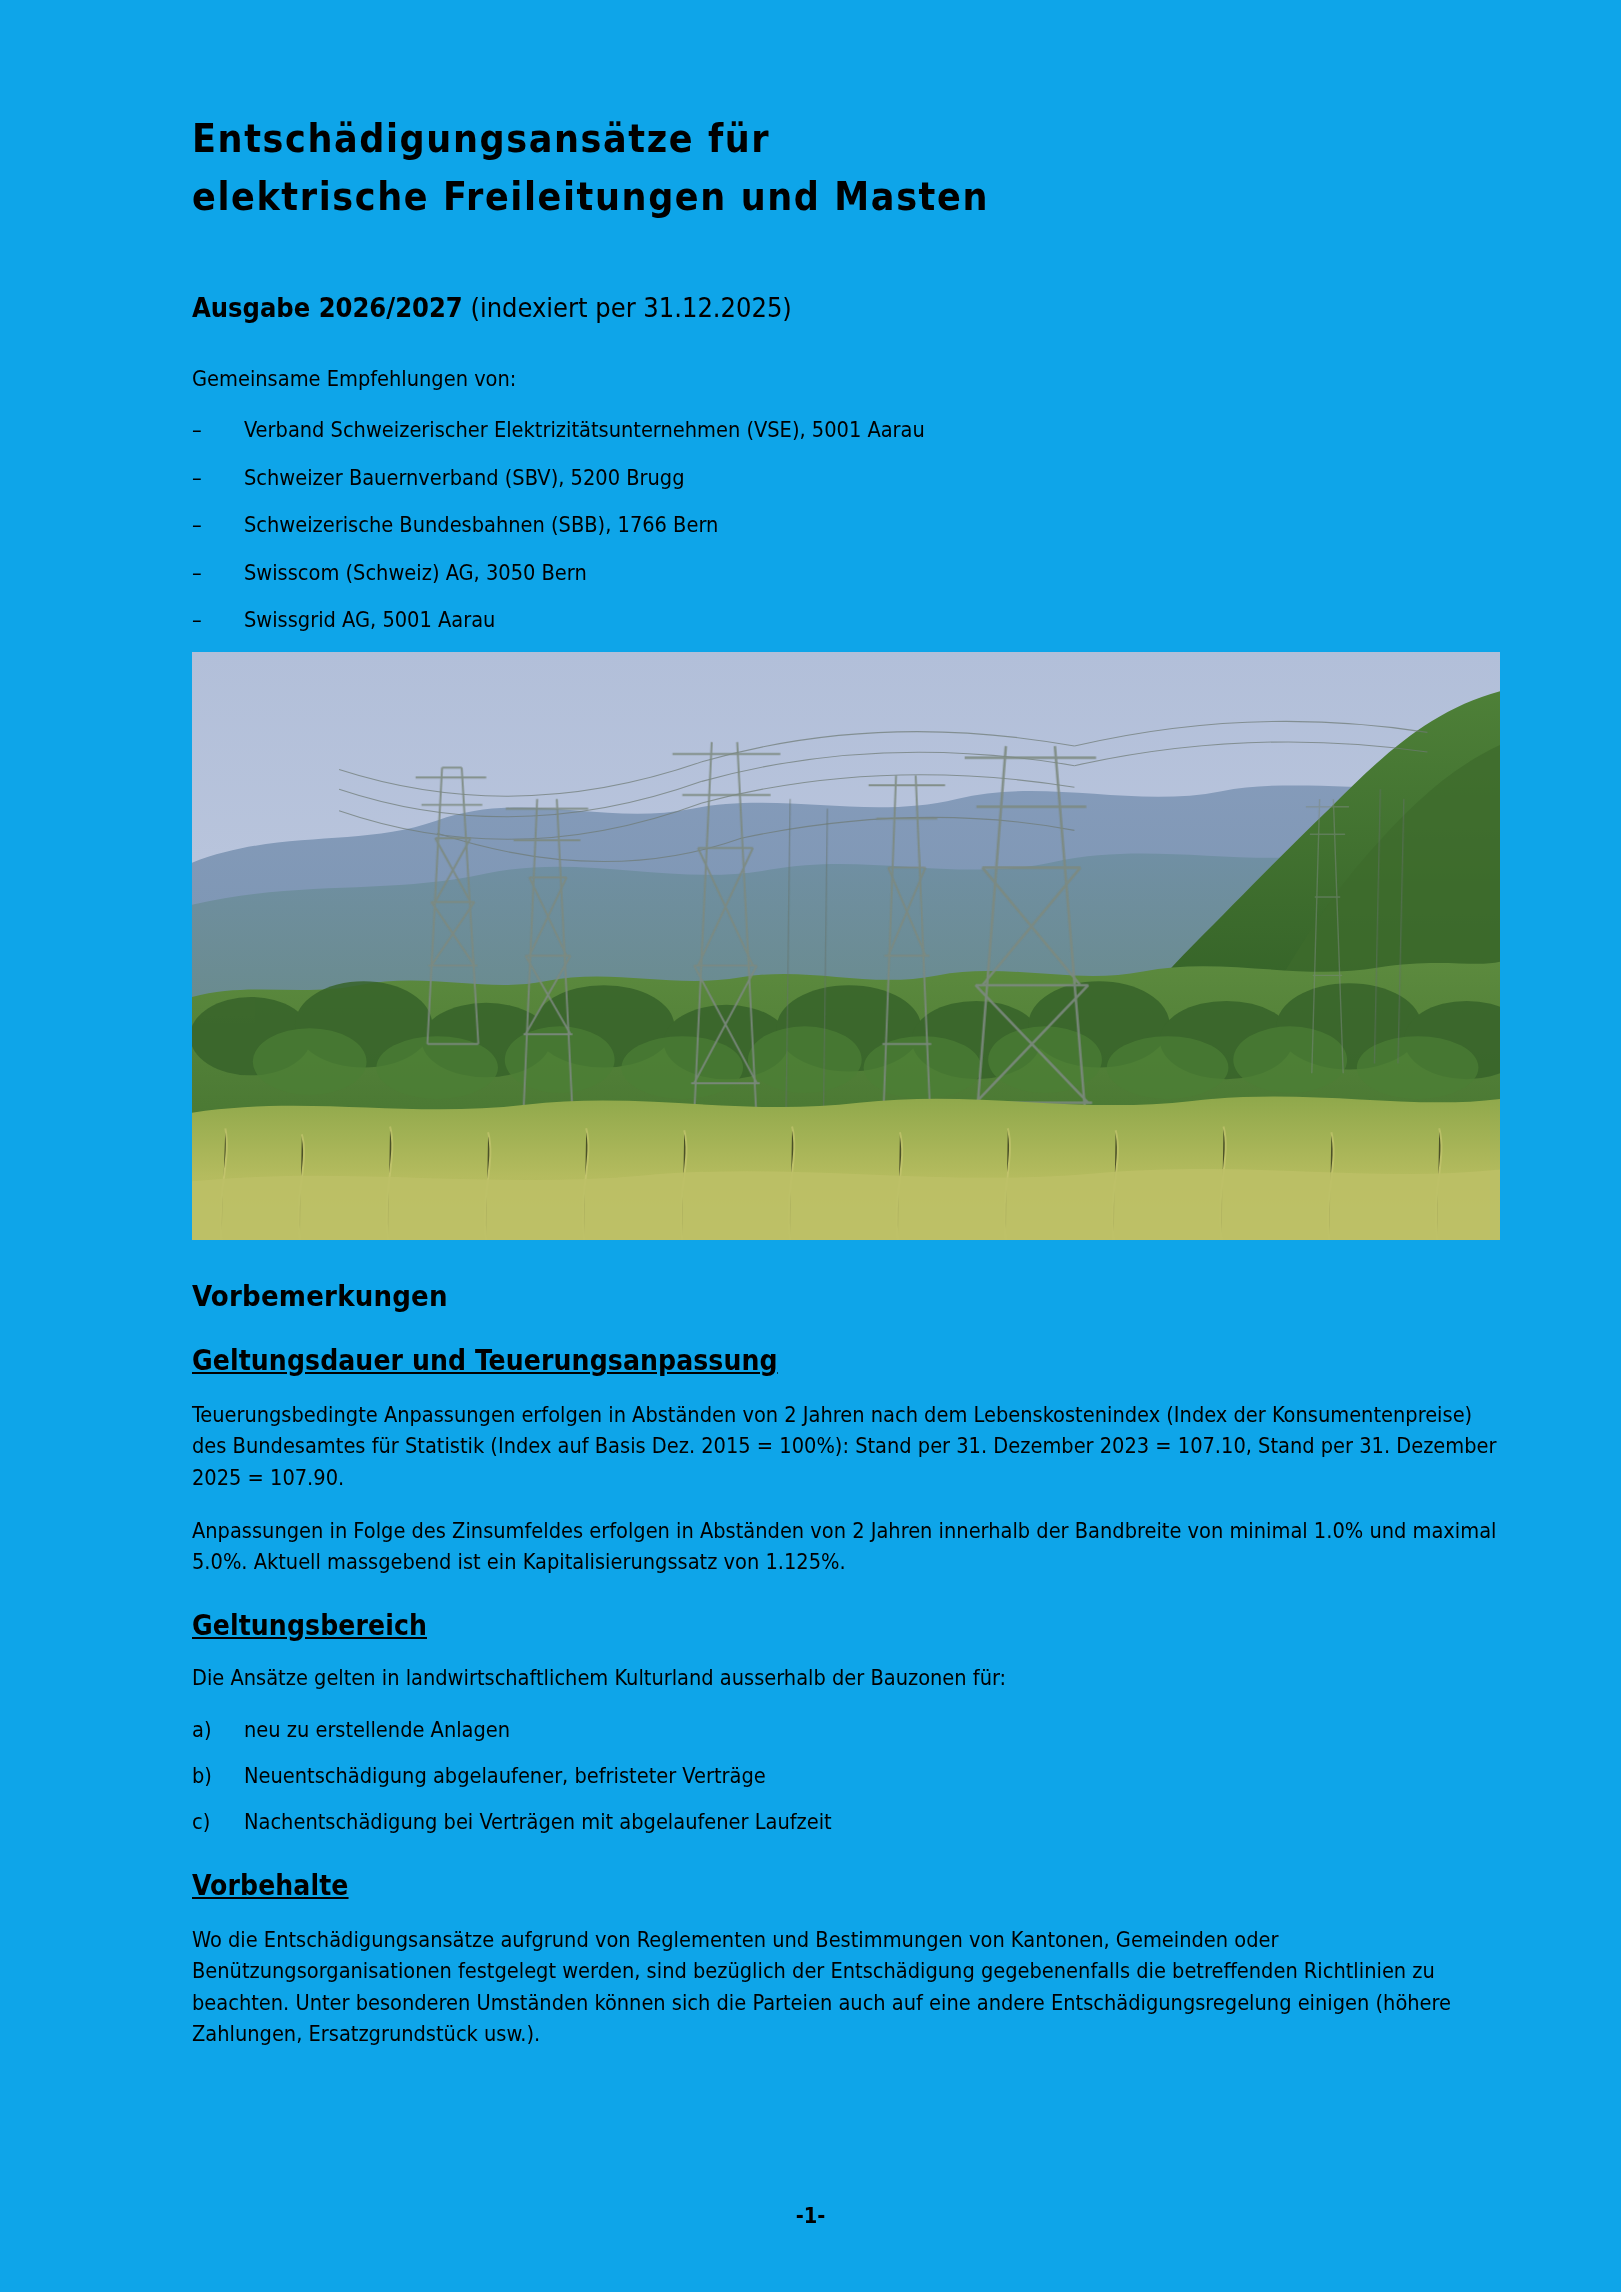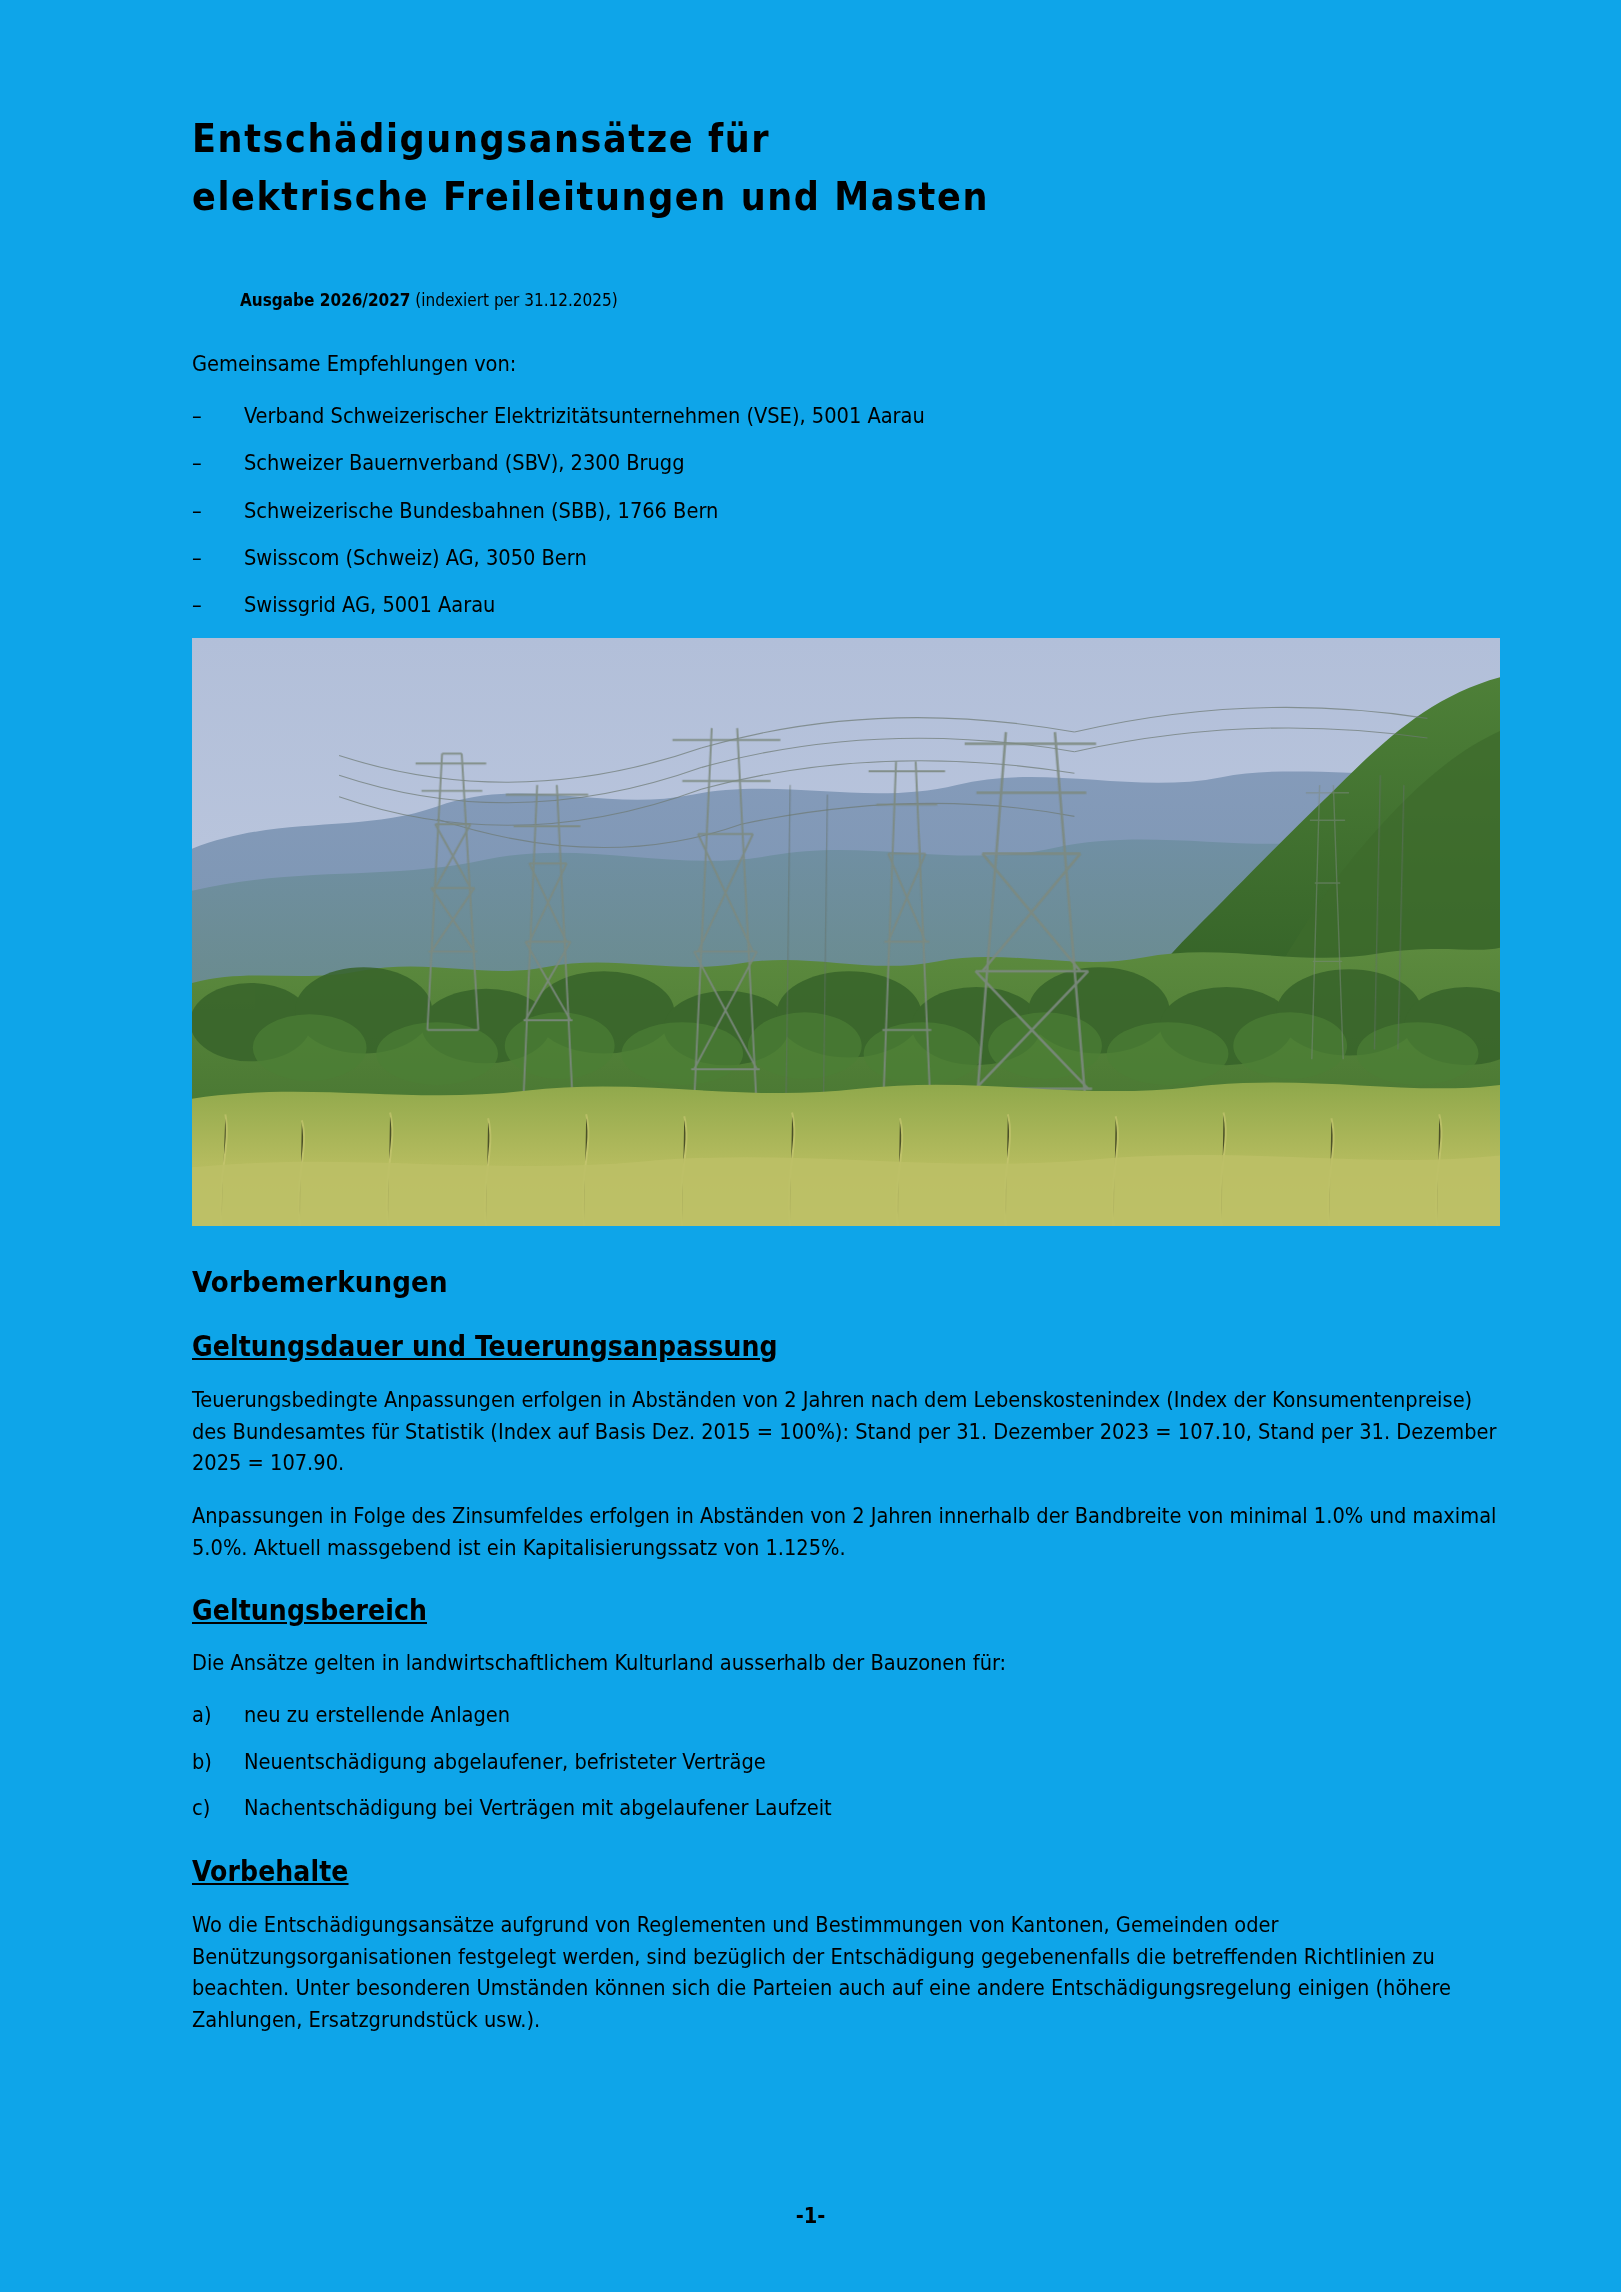--- a/index.html
+++ b/index.html
@@ -35,24 +35,23 @@
     font-weight: bold;
     letter-spacing: 1.6px;
     line-height: 1.48;
     margin: 0;
     padding-top: 110px;
   }
   .doc-title .line { display: block; }
 
   
   .edition {
-    font-size: 17px;
+    font-size: 27px;
     line-height: 1.45;
     margin-top: 63px;
-    margin-left: 48px;
   }
   .edition .strong { font-weight: bold; }
 
   
   .rec-intro {
     font-size: 21.6px;
     line-height: 1.45;
     margin-top: 35px;
   }
 
@@ -156,21 +155,21 @@
 
     <div class="rec-intro">Gemeinsame Empfehlungen von:</div>
 
     <ul class="dash-list">
       <li>
         <span class="dash">–</span>
         <span>Verband Schweizerischer Elektrizitätsunternehmen (VSE), 5001 Aarau</span>
       </li>
       <li>
         <span class="dash">–</span>
-        <span>Schweizer Bauernverband (SBV), 2300 Brugg</span>
+        <span>Schweizer Bauernverband (SBV), 5200 Brugg</span>
       </li>
       <li>
         <span class="dash">–</span>
         <span>Schweizerische Bundesbahnen (SBB), 1766 Bern</span>
       </li>
       <li>
         <span class="dash">–</span>
         <span>Swisscom (Schweiz) AG, 3050 Bern</span>
       </li>
       <li>

